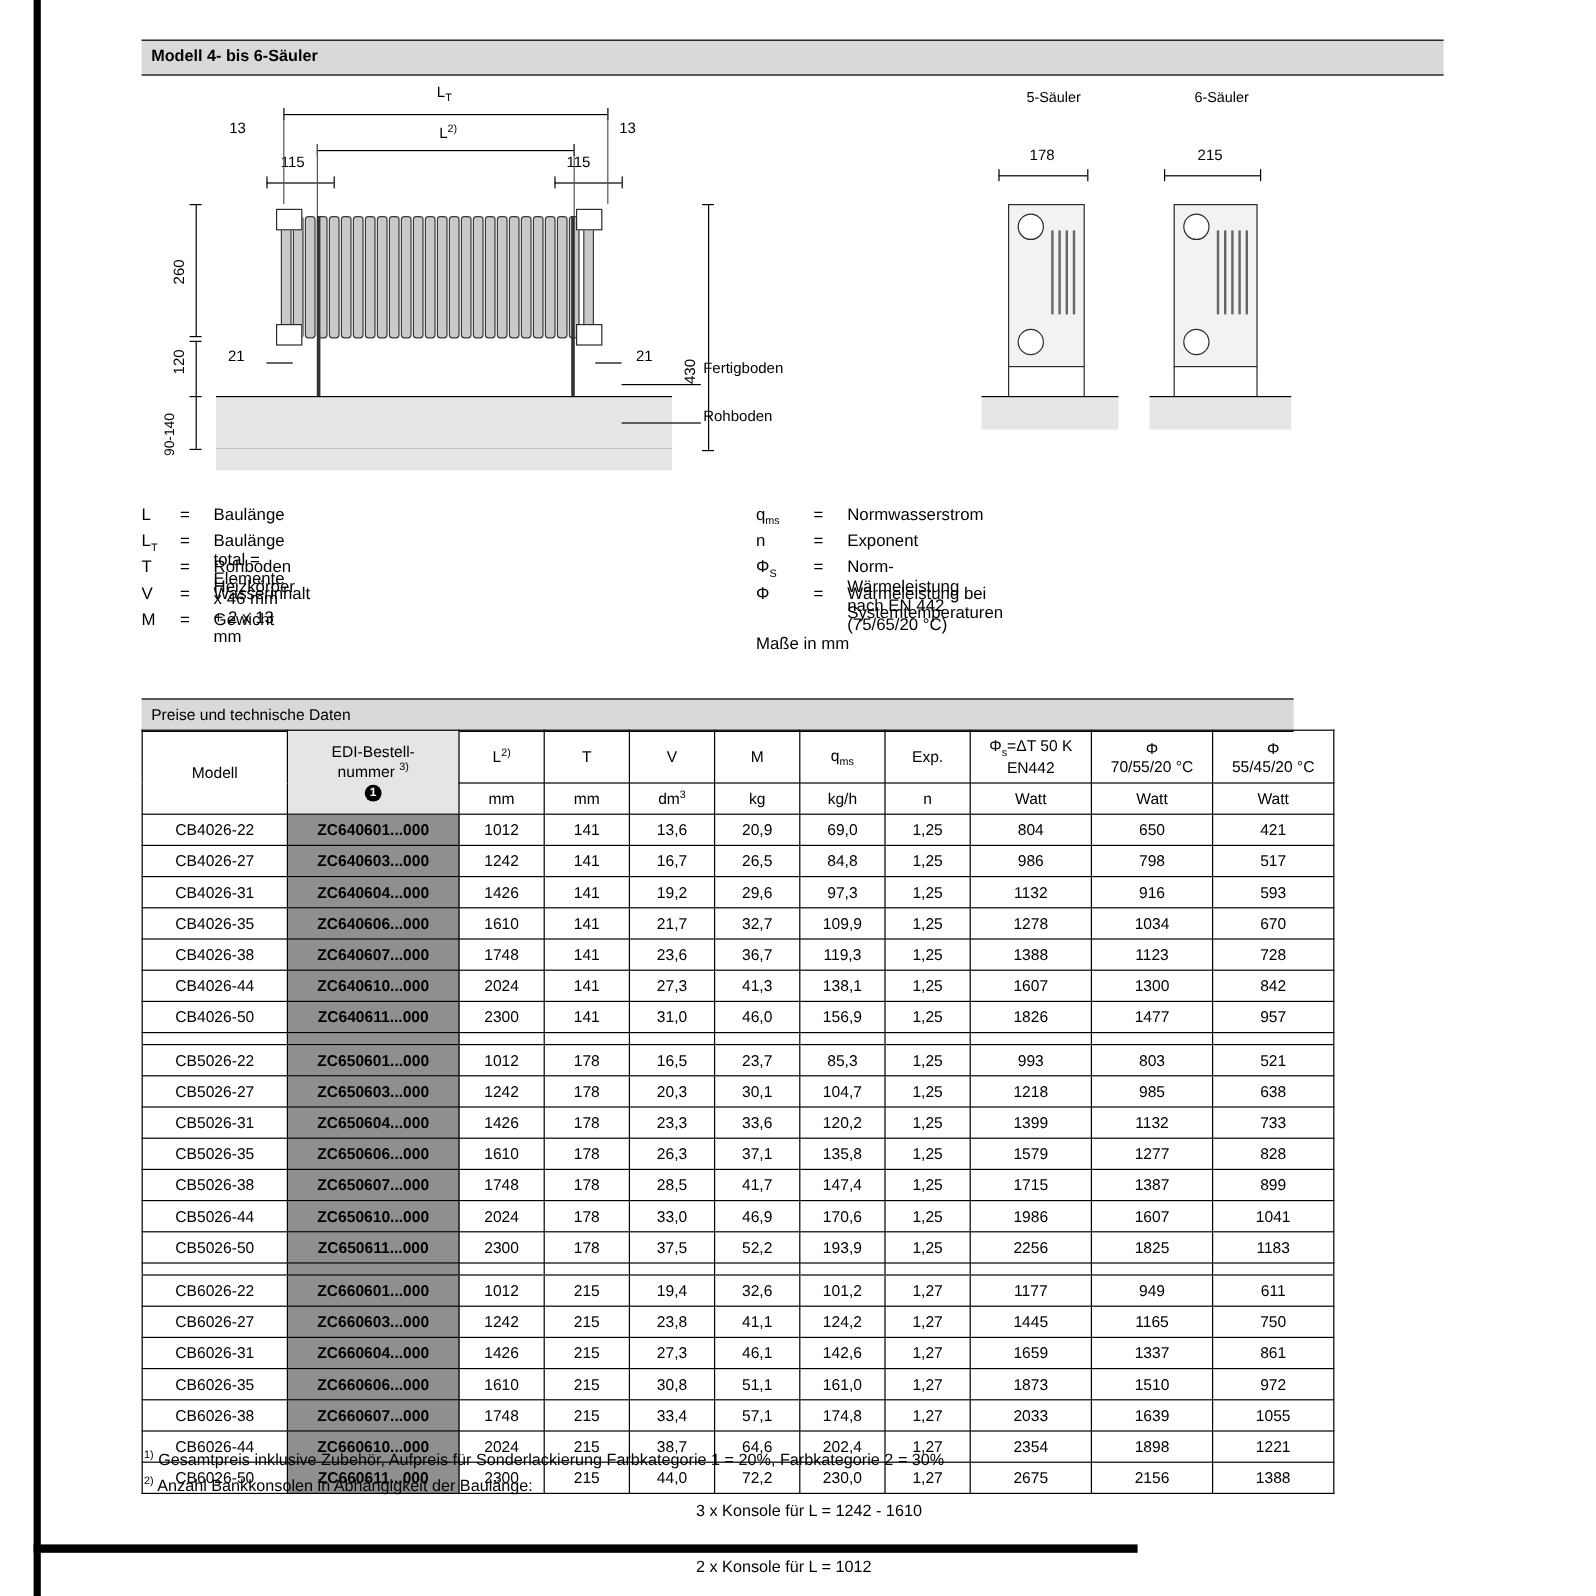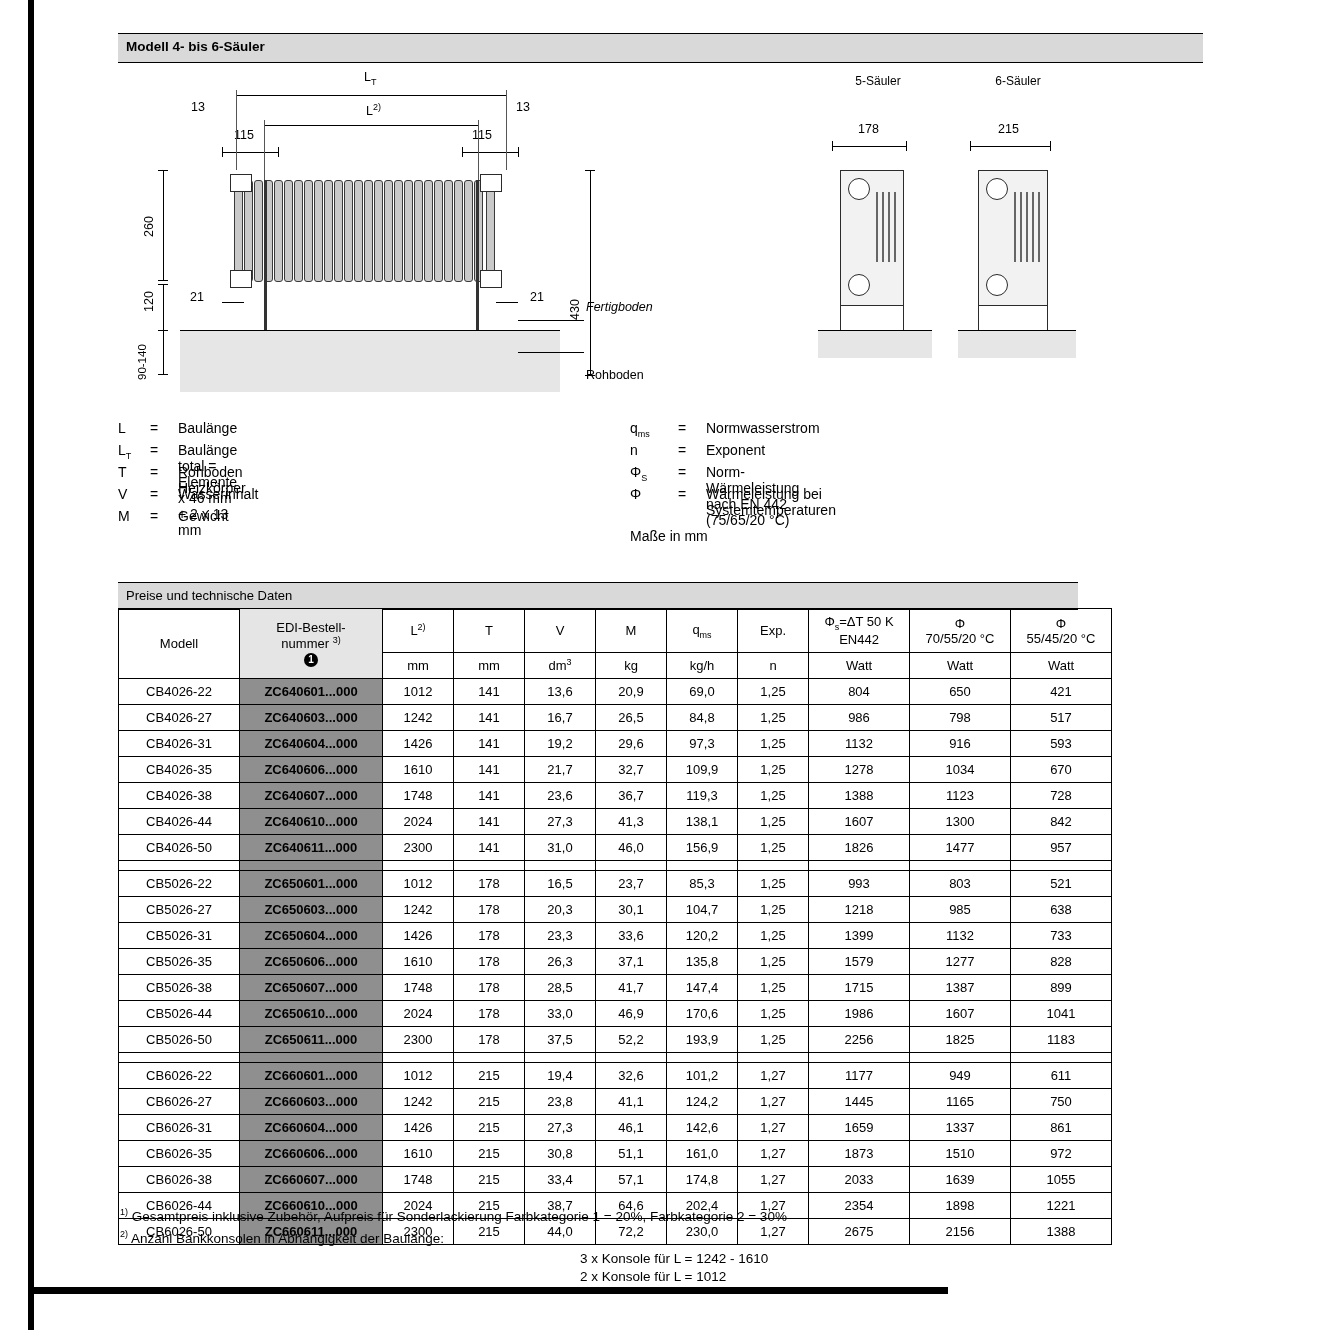--- a/index.html
+++ b/index.html
@@ -183,22 +183,22 @@
     </div>
 
     <div class="vl" style="left:146px;top:118px;height:150px;background:#333;width:3px;"></div>
     <div class="vl" style="left:358px;top:118px;height:150px;background:#333;width:3px;"></div>
 
     <div class="gray-floor" style="left:62px;top:268px;width:380px;height:44px;"></div>
     <div class="hl" style="left:62px;top:268px;width:380px;"></div>
     <div class="hl" style="left:62px;top:312px;width:380px;"></div>
     <div class="gray-floor" style="left:62px;top:312px;width:380px;height:18px;background:#e6e6e6;"></div>
 
-    <div class="txt" style="left:468px;top:238px;font-style:italic;">Fertigboden</div>
-    <div class="txt" style="left:468px;top:278px;margin-top:28px;">Rohboden</div>
+    <div class="txt" style="left:468px;top:238px;">Fertigboden</div>
+    <div class="txt" style="left:468px;top:278px;">Rohboden</div>
     <div class="hl" style="left:400px;top:258px;width:66px;"></div>
     <div class="hl" style="left:400px;top:290px;width:66px;"></div>
 
 
     <div class="side" style="left:700px;">
       <div class="side-title">5-Säuler</div>
       <div class="txt" style="left:40px;top:0px;">178</div>
       <div class="hl" style="left:14px;top:24px;width:74px;"></div>
       <div class="vl" style="left:14px;top:19px;height:10px;"></div>
       <div class="vl" style="left:88px;top:19px;height:10px;"></div>
@@ -623,17 +623,17 @@
         </tr>
       </tbody>
   </table>
 
   <div class="foot" style="top:1207px;">
     <sup>1)</sup> <span>Gesamtpreis inklusive Zubehör, Aufpreis für Sonderlackierung Farbkategorie 1 = 20%, Farbkategorie 2 = 30%</span>
   </div>
   <div class="foot" style="top:1229px;">
     <sup>2)</sup> <span>Anzahl Bankkonsolen in Abhängigkeit der Baulänge:</span>
   </div>
-  <div class="foot" style="top:1269px;left:580px;">2 x Konsole für L = 1012</div>
+  <div class="foot" style="top:1298px;left:580px;">2 x Konsole für L = 1012</div>
   <div class="foot" style="top:1251px;left:580px;">3 x Konsole für L = 1242 - 1610</div>
   <div class="foot" style="top:1340px;left:580px;">4 x Konsole für L = 1748 - 2300</div>
 
 </div>
 
 </body></html>

